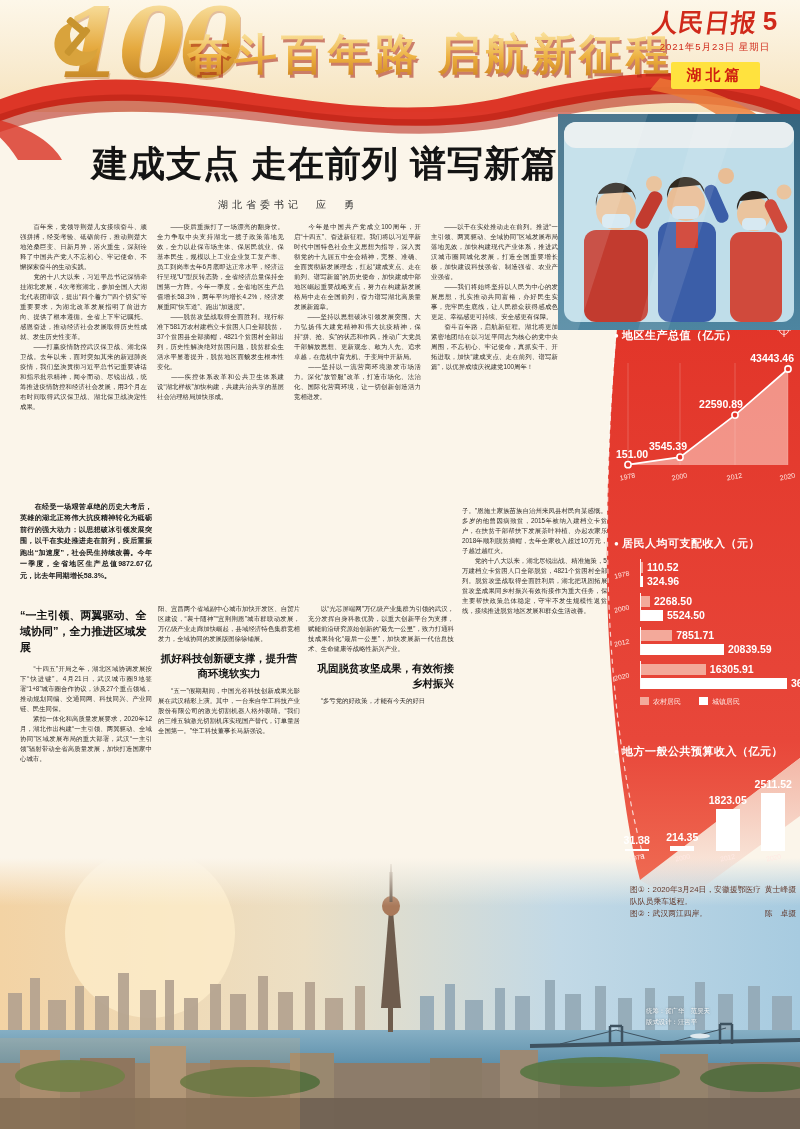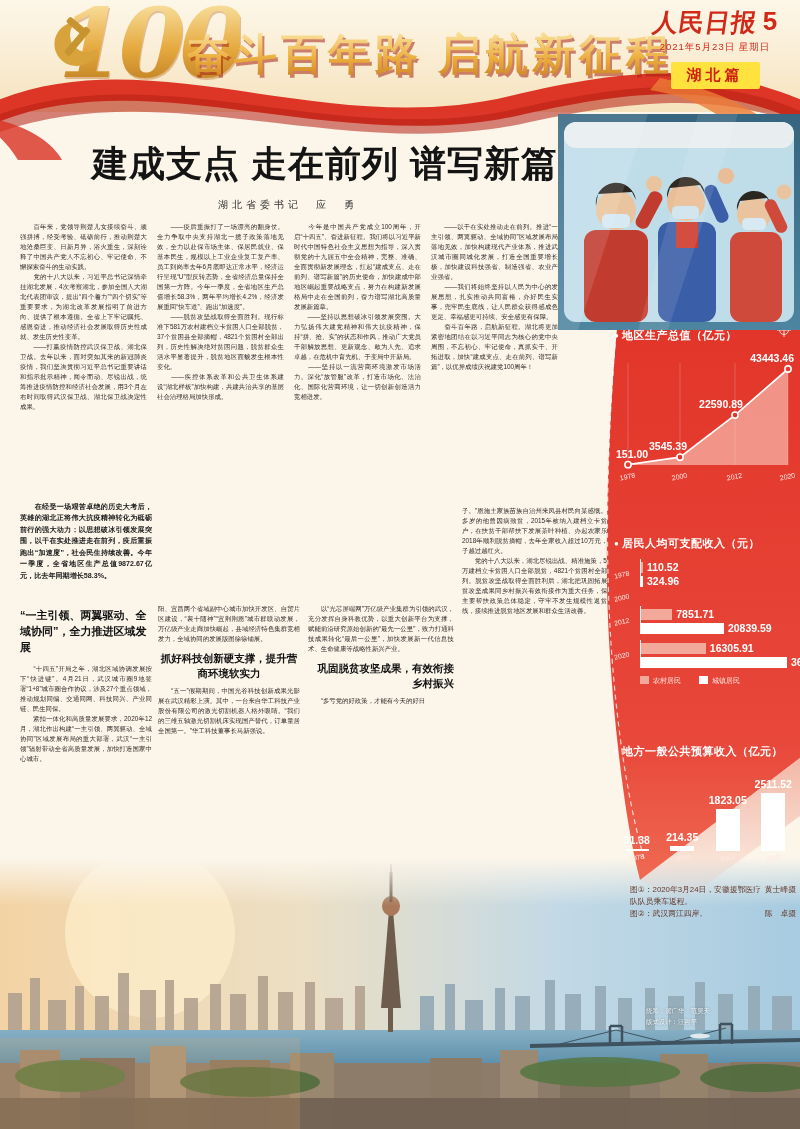--- a/index.html
+++ b/index.html
@@ -343,20 +343,30 @@
                 <span class="inc-val">110.52</span>
               </div>
               <div class="inc-line">
                 <span class="inc-bar urban" style="width: 2px;"></span>
                 <span class="inc-val">324.96</span>
               </div>
             </div>
           </div>
           <div class="inc-row">
             <span class="inc-year">2000</span>
+            <div class="inc-bars">
+              <div class="inc-line">
+                <span class="inc-bar rural" style="width: 9.02314px;"></span>
+                <span class="inc-val">2268.50</span>
+              </div>
+              <div class="inc-line">
+                <span class="inc-bar urban" style="width: 21.9741px;"></span>
+                <span class="inc-val">5524.50</span>
+              </div>
+            </div>
           </div>
           <div class="inc-row">
             <span class="inc-year">2012</span>
             <div class="inc-bars">
               <div class="inc-line">
                 <span class="inc-bar rural" style="width: 31.2308px;"></span>
                 <span class="inc-val">7851.71</span>
               </div>
               <div class="inc-line">
                 <span class="inc-bar urban" style="width: 82.8911px;"></span>

